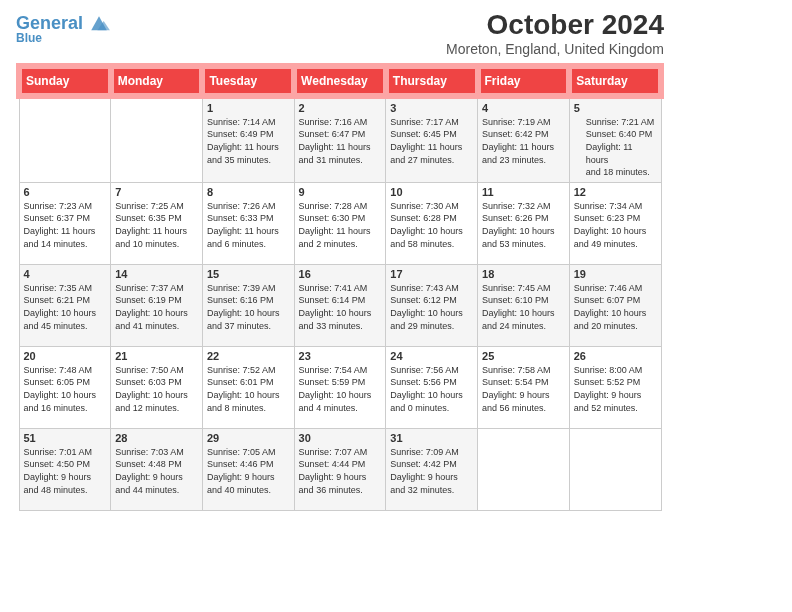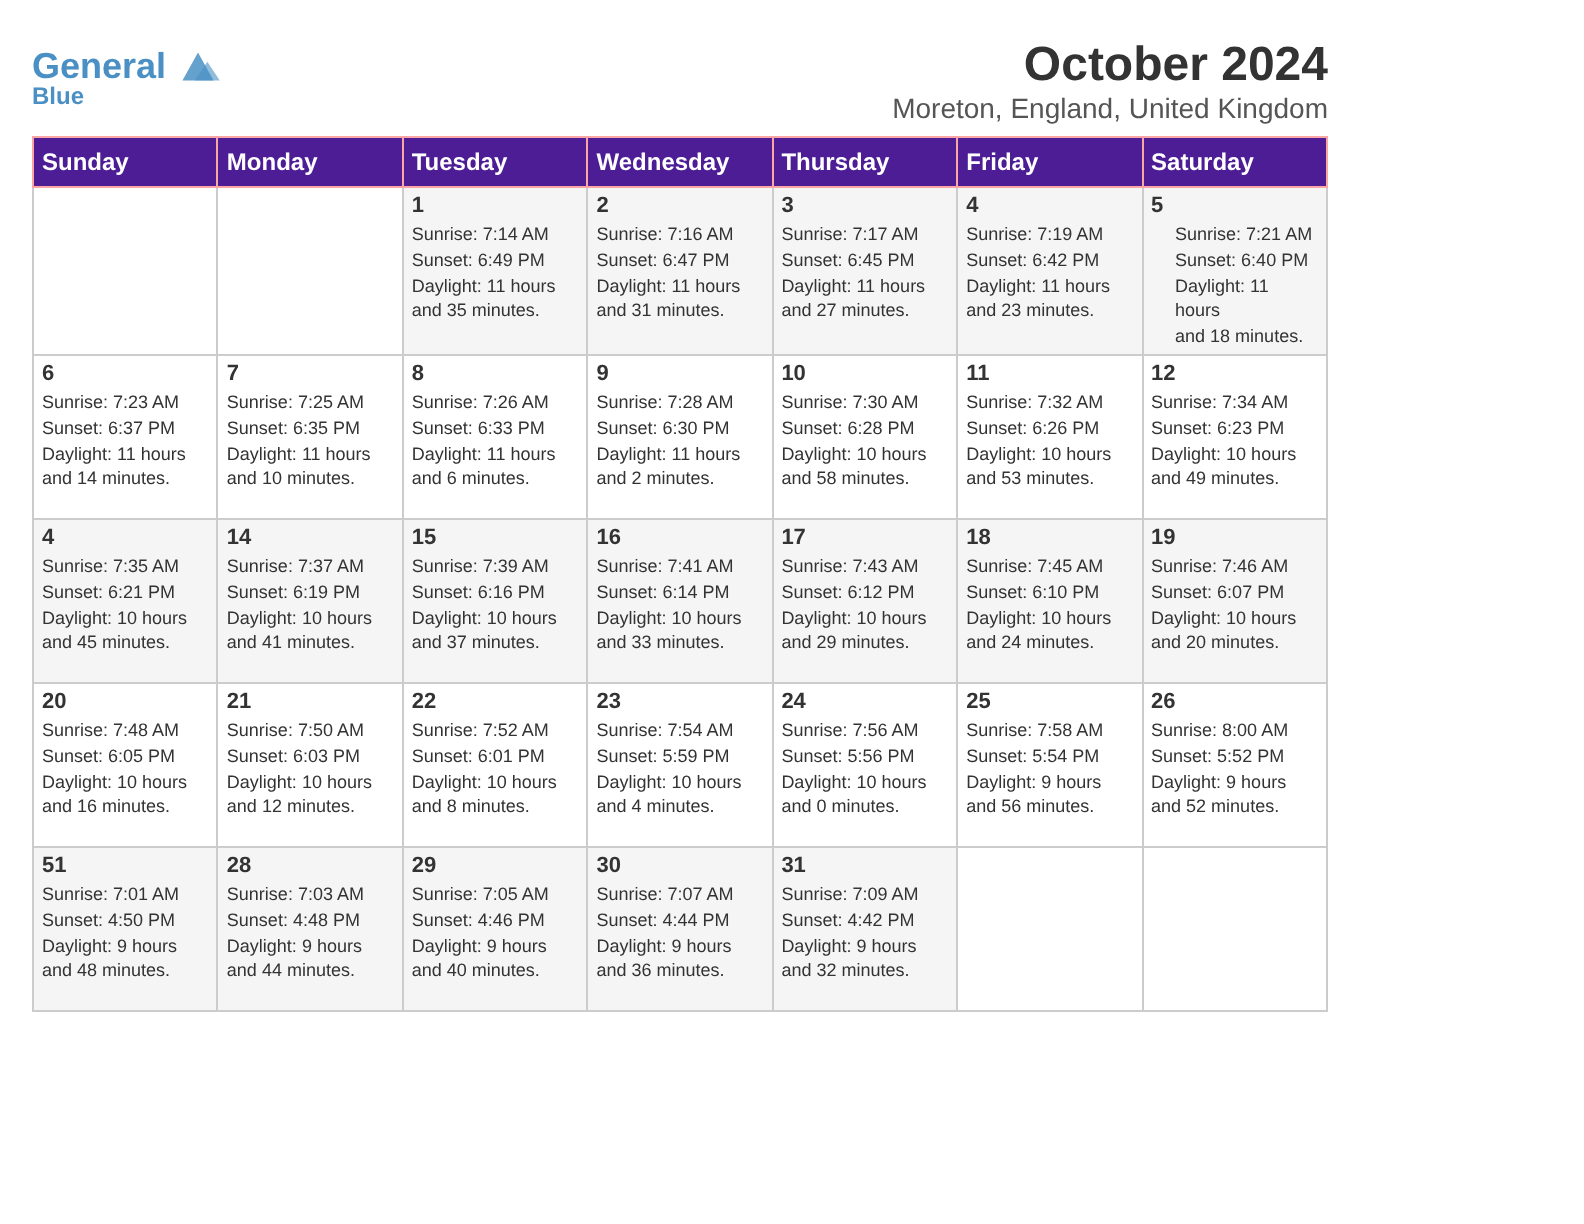--- a/index.html
+++ b/index.html
@@ -7,21 +7,21 @@
       font-family: Arial, sans-serif;
       background: #fff;
       width: 792px;
       height: 612px;
       overflow: hidden;
     }
     .page {
       width: 680px;
       min-height: 612px;
       background: #fff;
-      padding: 20px 16px 10px 16px;
+      padding: 10px 16px 10px 16px;
     }
     .header {
       display: flex;
       justify-content: space-between;
       align-items: flex-start;
       margin-bottom: 6px;
     }
     .logo {
       display: flex;
       align-items: center;
@@ -38,42 +38,42 @@
     }
     .logo-icon {
       width: 28px;
       height: 28px;
       margin-left: 2px;
     }
     .title-block {
       text-align: right;
     }
     .month-title {
-      font-size: 24px;
+      font-size: 28px;
       font-weight: bold;
       color: #333;
       line-height: 1.1;
     }
     .location {
       font-size: 14px;
       color: #555;
     }
     table {
       width: 100%;
       border-collapse: collapse;
       table-layout: fixed;
     }
     thead tr th {
-      background: #4c1d95;
+      background: #ef4444;
       color: #fff;
       font-size: 12px;
       font-weight: bold;
       padding: 5px 4px;
       text-align: left;
-      border: 1px solid #fca5a5;
+      border: 6px solid #fca5a5;
       margin-top: 23px;
     }
     tbody tr td {
       border: 1px solid #ccc;
       vertical-align: top;
       padding: 3px 4px;
       font-size: 9.5px;
       color: #333;
       height: 82px;
       background: #fff;

